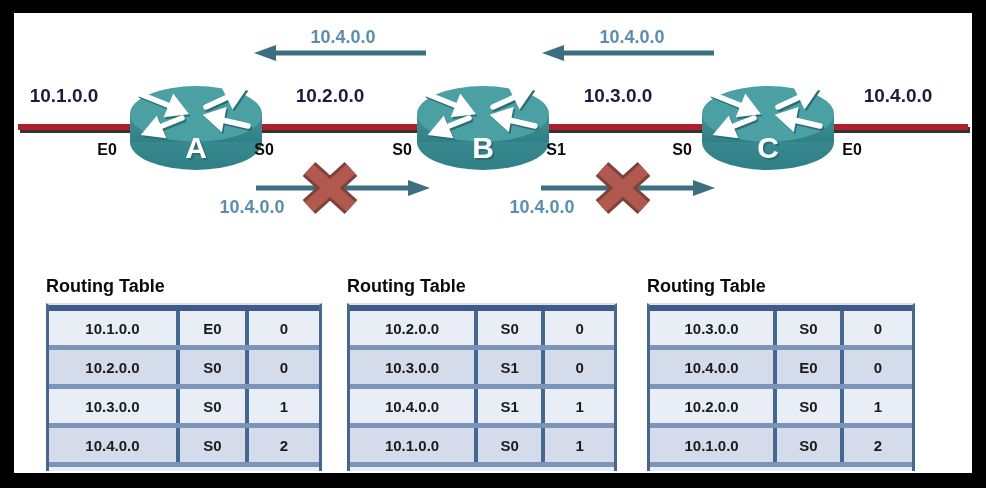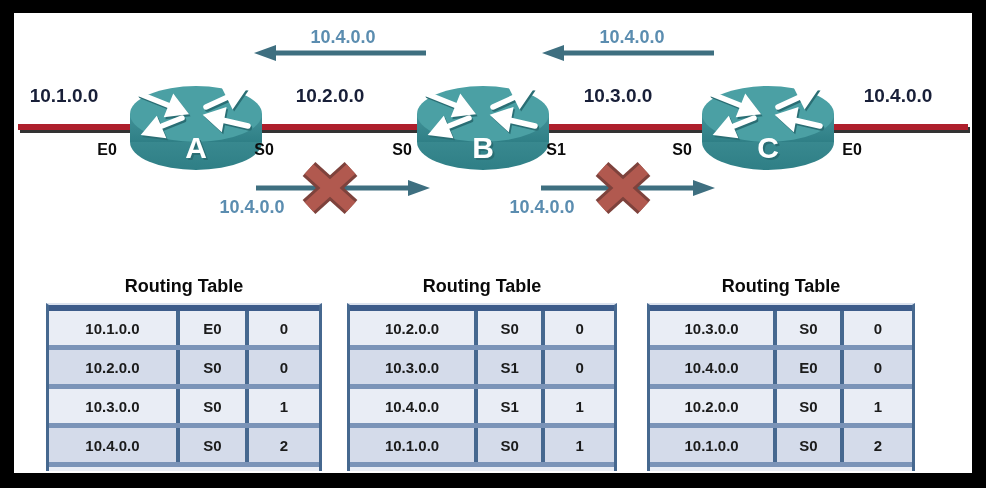--- a/index.html
+++ b/index.html
@@ -14,21 +14,21 @@
   .netlabel{position:absolute;transform:translateX(-50%);font-weight:700;font-size:19px;
             color:#181f38;white-space:nowrap;}
   .iface{position:absolute;transform:translateX(-50%);font-weight:700;font-size:16px;color:#0c0c0c;
          white-space:nowrap;}
   .alabel{position:absolute;transform:translateX(-50%);font-weight:700;font-size:18px;color:#5b8db0;
           white-space:nowrap;}
   .arrow{position:absolute;width:176px;height:20px;}
   .xmark{position:absolute;width:64px;height:54px;}
 
   .rtable{position:absolute;top:263px;}
-  .rtitle{text-align:center;font-weight:700;font-size:18px;color:#0a0a0a;margin-bottom:6px;}
+  .rtitle{text-align:left;font-weight:700;font-size:18px;color:#0a0a0a;margin-bottom:6px;}
   .tbl{border-left:3px solid #46688f;border-right:3px solid #46688f;border-top:2px solid #dce3ef;}
   .tbar{height:6px;background:#3d5c8a;}
   .trow{display:grid;grid-template-columns:47% 25.5% 27.5%;height:34px;}
   .trow + .trow{border-top:5px solid #7b94b8;}
   .trow.odd{background:#e9edf5;}
   .trow.even{background:#d4dbea;}
   .tcell{display:flex;align-items:center;justify-content:center;font-weight:700;font-size:15px;
          color:#1b1b1b;overflow:hidden;}
   .tcell + .tcell{border-left:4px solid #46688f;}
   .tbot{height:5px;background:#7b94b8;}

